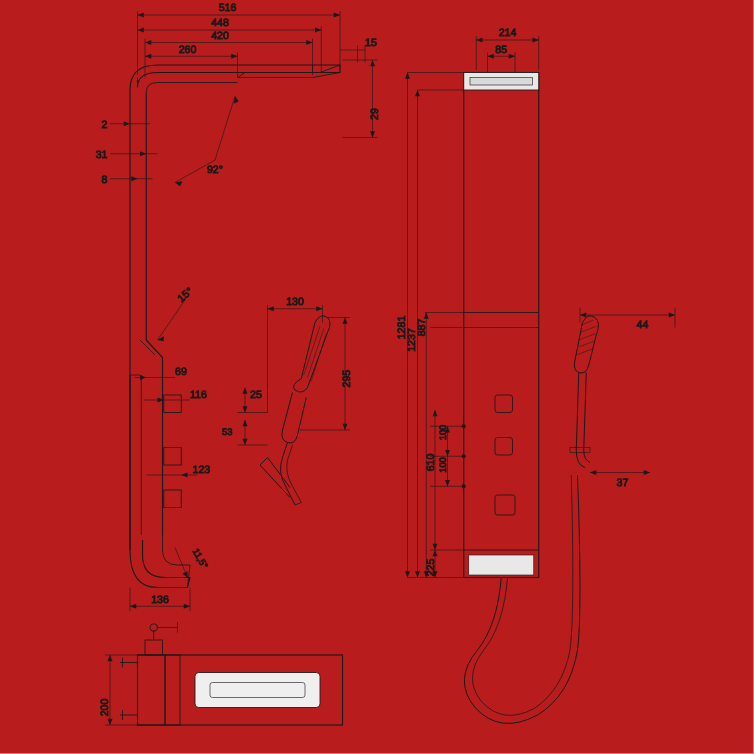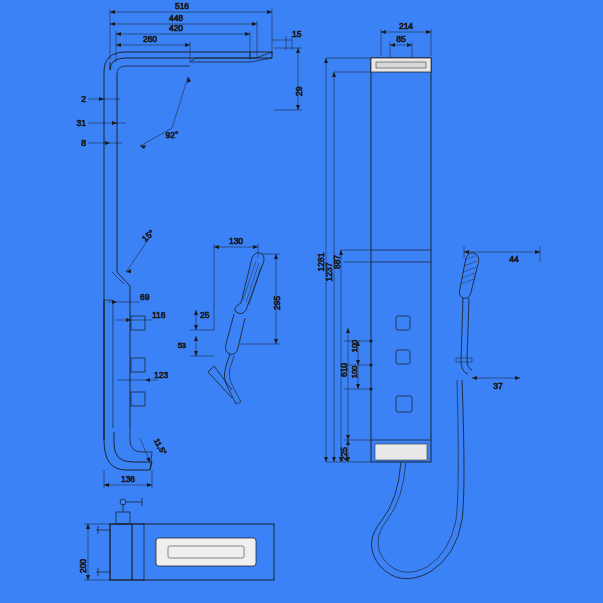--- a/index.html
+++ b/index.html
@@ -1,17 +1,17 @@
 <!DOCTYPE html>
 <html><head>
 <meta charset="utf-8">
 <style>
   html,body{margin:0;padding:0;background:#ffffff;}
   body{width:603px;height:603px;overflow:hidden;font-family:"Liberation Sans",sans-serif;}
-  #stage{position:relative;width:603px;height:603px;background:#3b82f6;}
+  #stage{position:relative;width:603px;height:603px;background:#b91c1c;}
   svg{display:block;}
   .dimtxt{font-family:"Liberation Sans",sans-serif;font-size:8.5px;fill:#1a1a1a;}
   .dimtxt-s{font-family:"Liberation Sans",sans-serif;font-size:7.5px;fill:#1a1a1a;}
 </style>
 </head>
 <body>
 
 <div id="stage">
 <svg width="603" height="603" viewBox="0 0 603 603">
   <g stroke="#1a1a1a" fill="none" stroke-width="0.7" shape-rendering="geometricPrecision">

